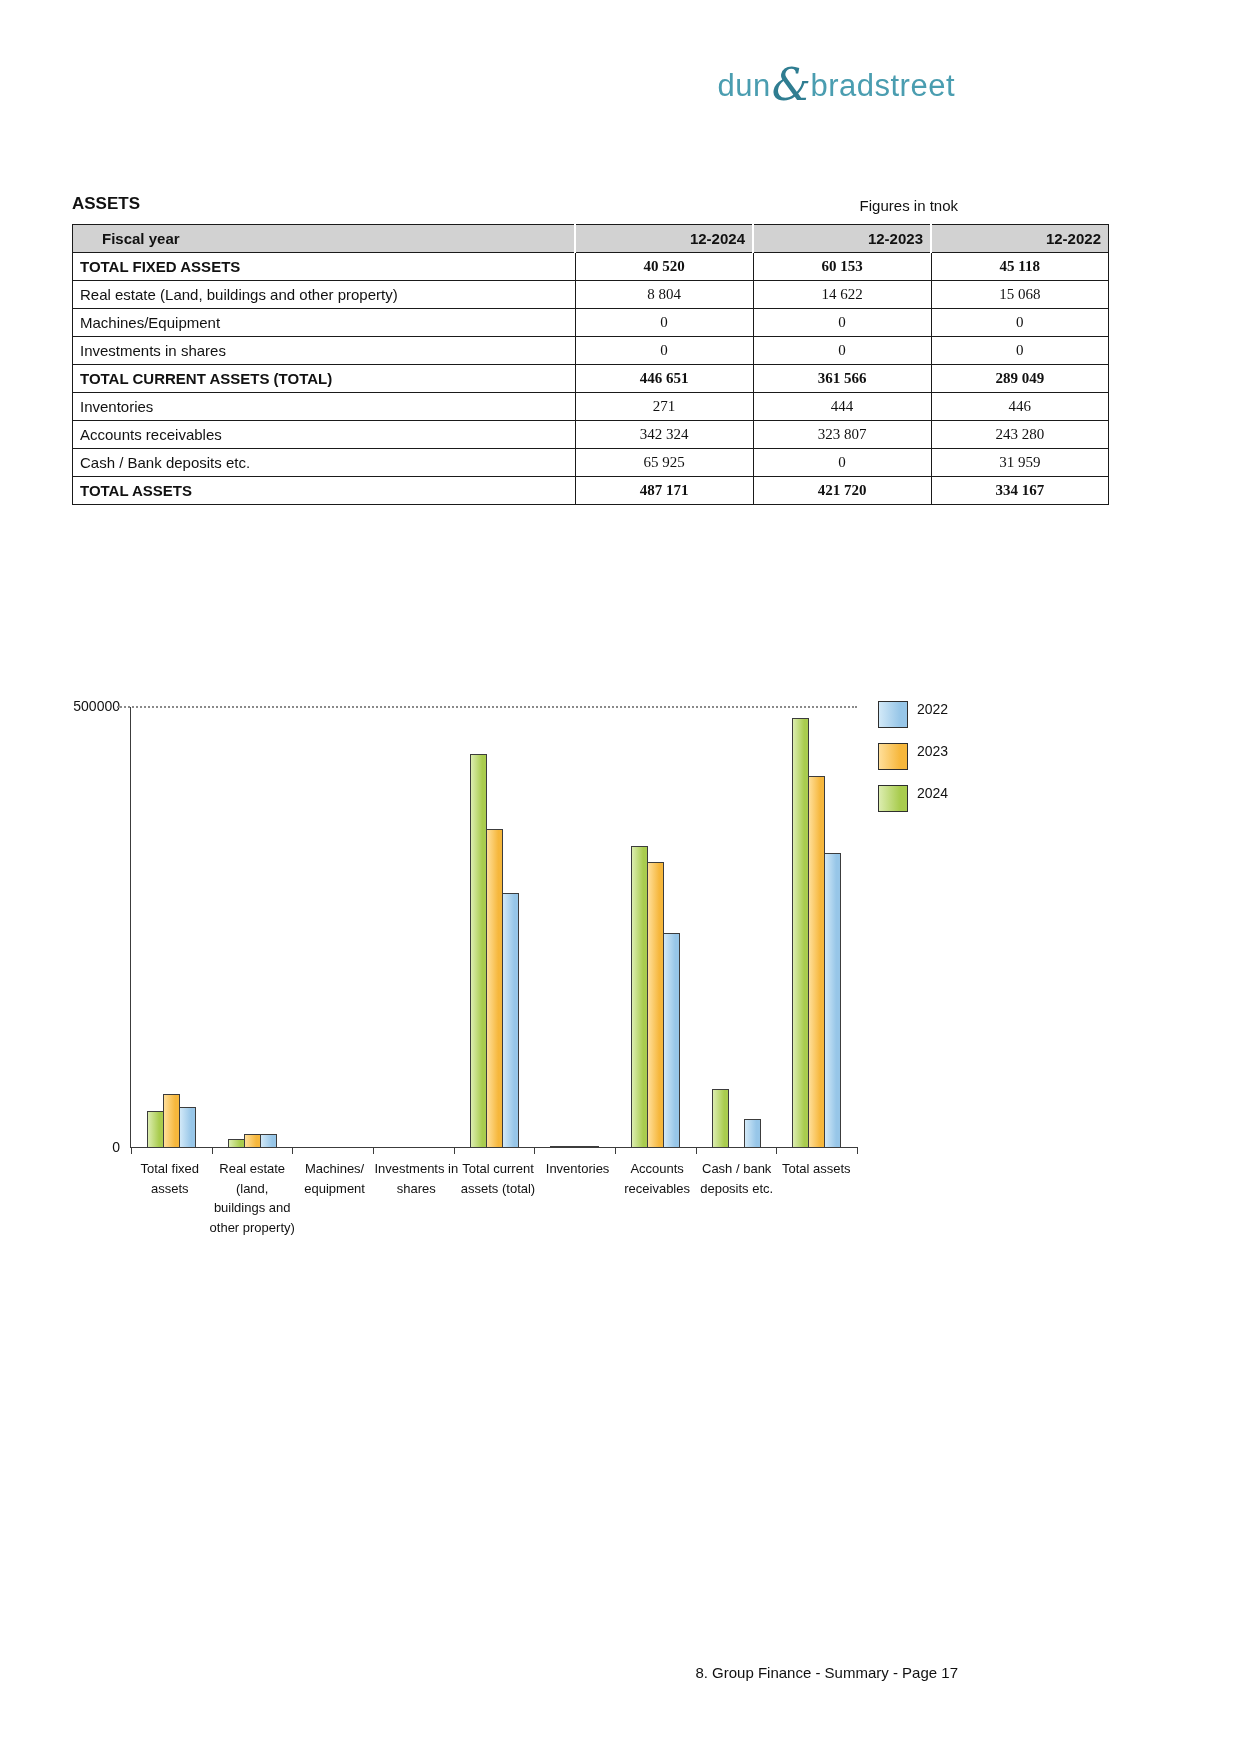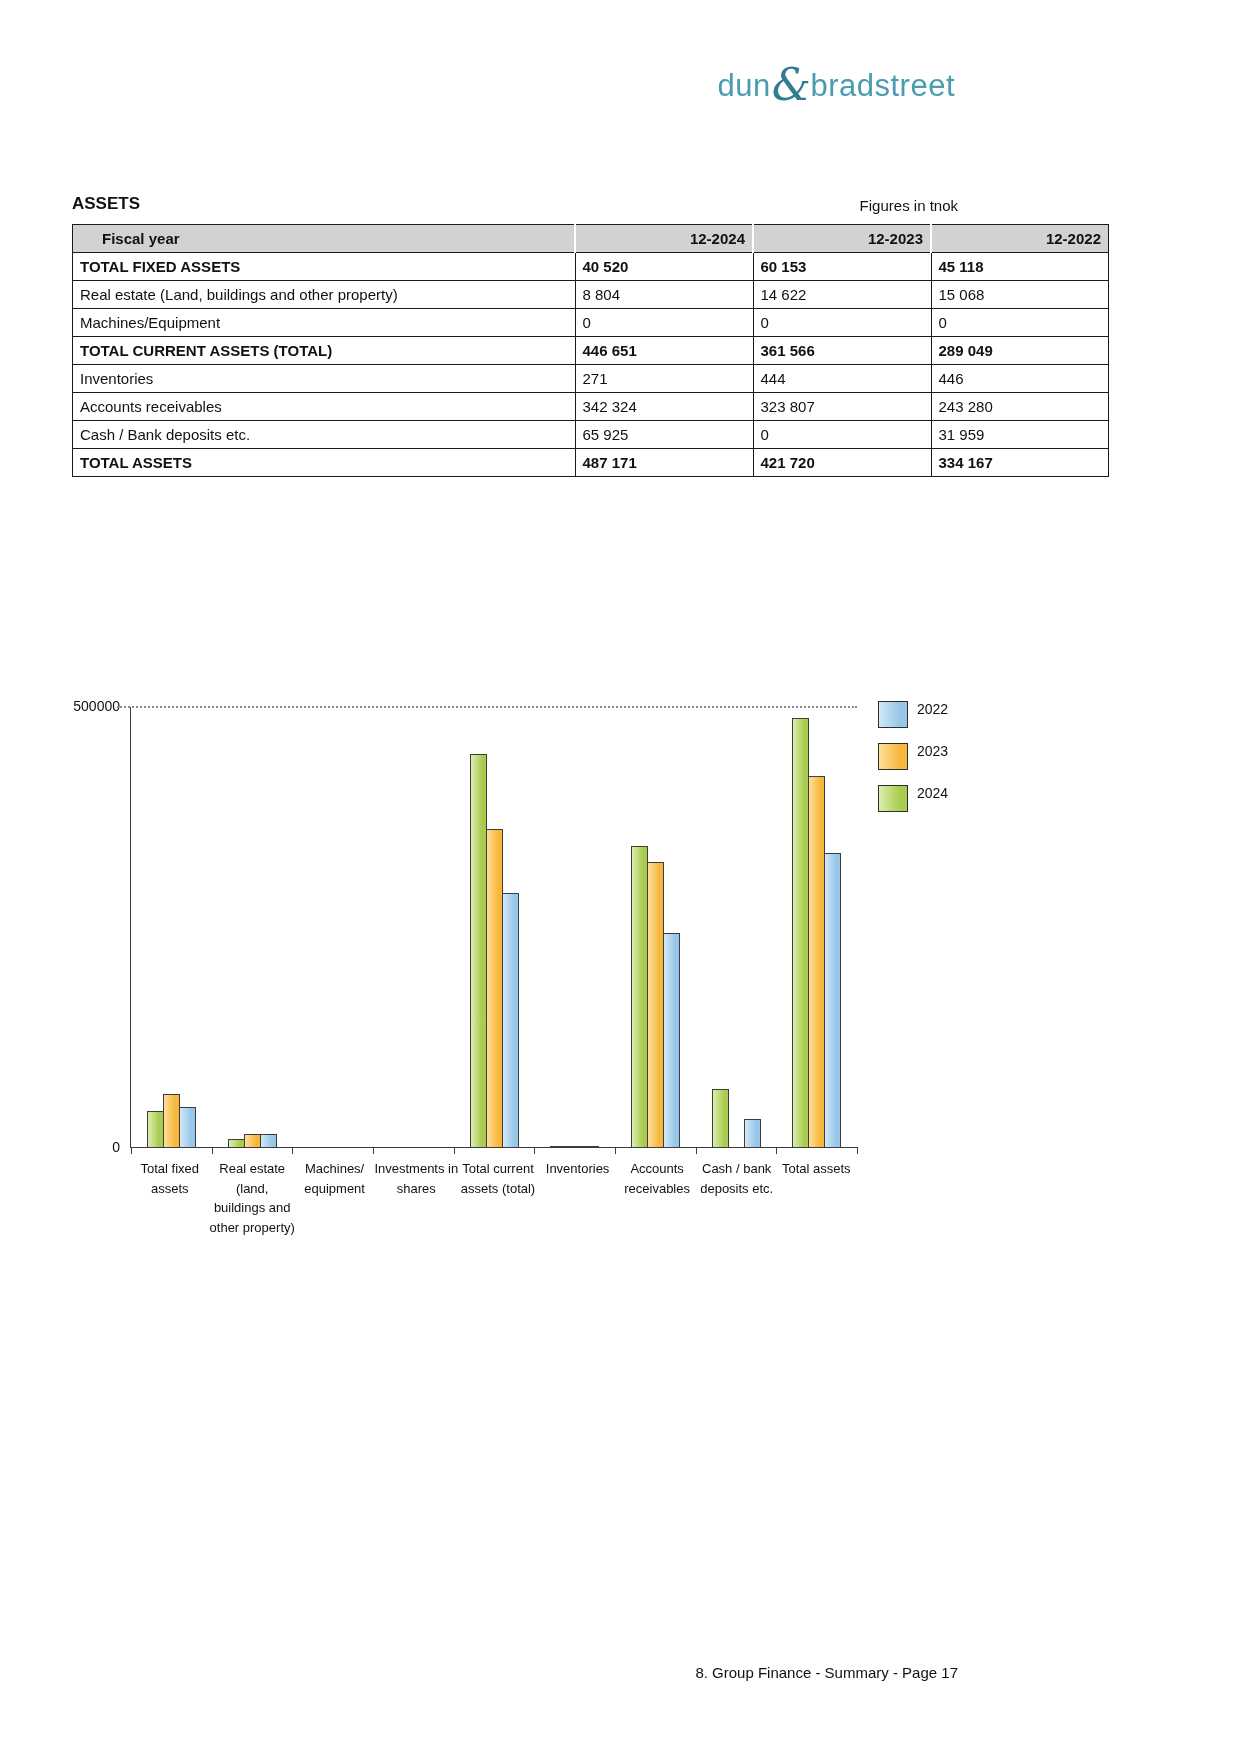--- a/index.html
+++ b/index.html
@@ -26,21 +26,21 @@
   .assets-table { position:absolute; top:224px; left:72px; width:886px;
     border-collapse:collapse; table-layout:fixed; }
   .assets-table th, .assets-table td {
     border:1px solid #1a1a1a; font-size:15px; padding:4px 7px; height:19px;
     overflow:hidden; white-space:nowrap;
   }
   .assets-table thead th { background:#d2d2d2; font-weight:bold; text-align:left;padding-left:29px; }
   .assets-table thead th + th { border-left:2px solid #ffffff; text-align:right; }
   .col-label { width:465px; text-align:left; }
   .col-num { width:140px; text-align:right; }
-  td.col-num { text-align:left; }
+  td.col-num { text-align:center;font-family:Liberation Serif, serif; }
   .bold { font-weight:bold;margin-left:10px; }
 
   
   .chart { position:absolute; top:668px; left:72px; width:900px; height:580px;margin-top:27px; }
   .ytick { position:absolute; font-size:14px; width:48px; text-align:right; color:#111; }
   .ytick-top { left:0; top:3px; }
   .ytick-bottom { left:0; top:444px; }
   .plot { position:absolute; left:58px; top:12px; width:726px; height:440px;
     border-left:1px solid #3c3c3c; border-bottom:1px solid #3c3c3c; }
   .topline { position:absolute; top:-1px; left:-14px; width:calc(100% + 14px);
@@ -95,20 +95,26 @@
           <td class="col-num bold">45 118</td>
         </tr>
         <tr>
           <td class="col-label">Real estate (Land, buildings and other property)</td>
           <td class="col-num">8 804</td>
           <td class="col-num">14 622</td>
           <td class="col-num">15 068</td>
         </tr>
         <tr>
           <td class="col-label">Machines/Equipment</td>
+          <td class="col-num">0</td>
+          <td class="col-num">0</td>
+          <td class="col-num">0</td>
+        </tr>
+        <tr>
+          <td class="col-label">Investments in shares</td>
           <td class="col-num">0</td>
           <td class="col-num">0</td>
           <td class="col-num">0</td>
         </tr>
         <tr>
           <td class="col-label bold">TOTAL CURRENT ASSETS (TOTAL)</td>
           <td class="col-num bold">446 651</td>
           <td class="col-num bold">361 566</td>
           <td class="col-num bold">289 049</td>
         </tr>

